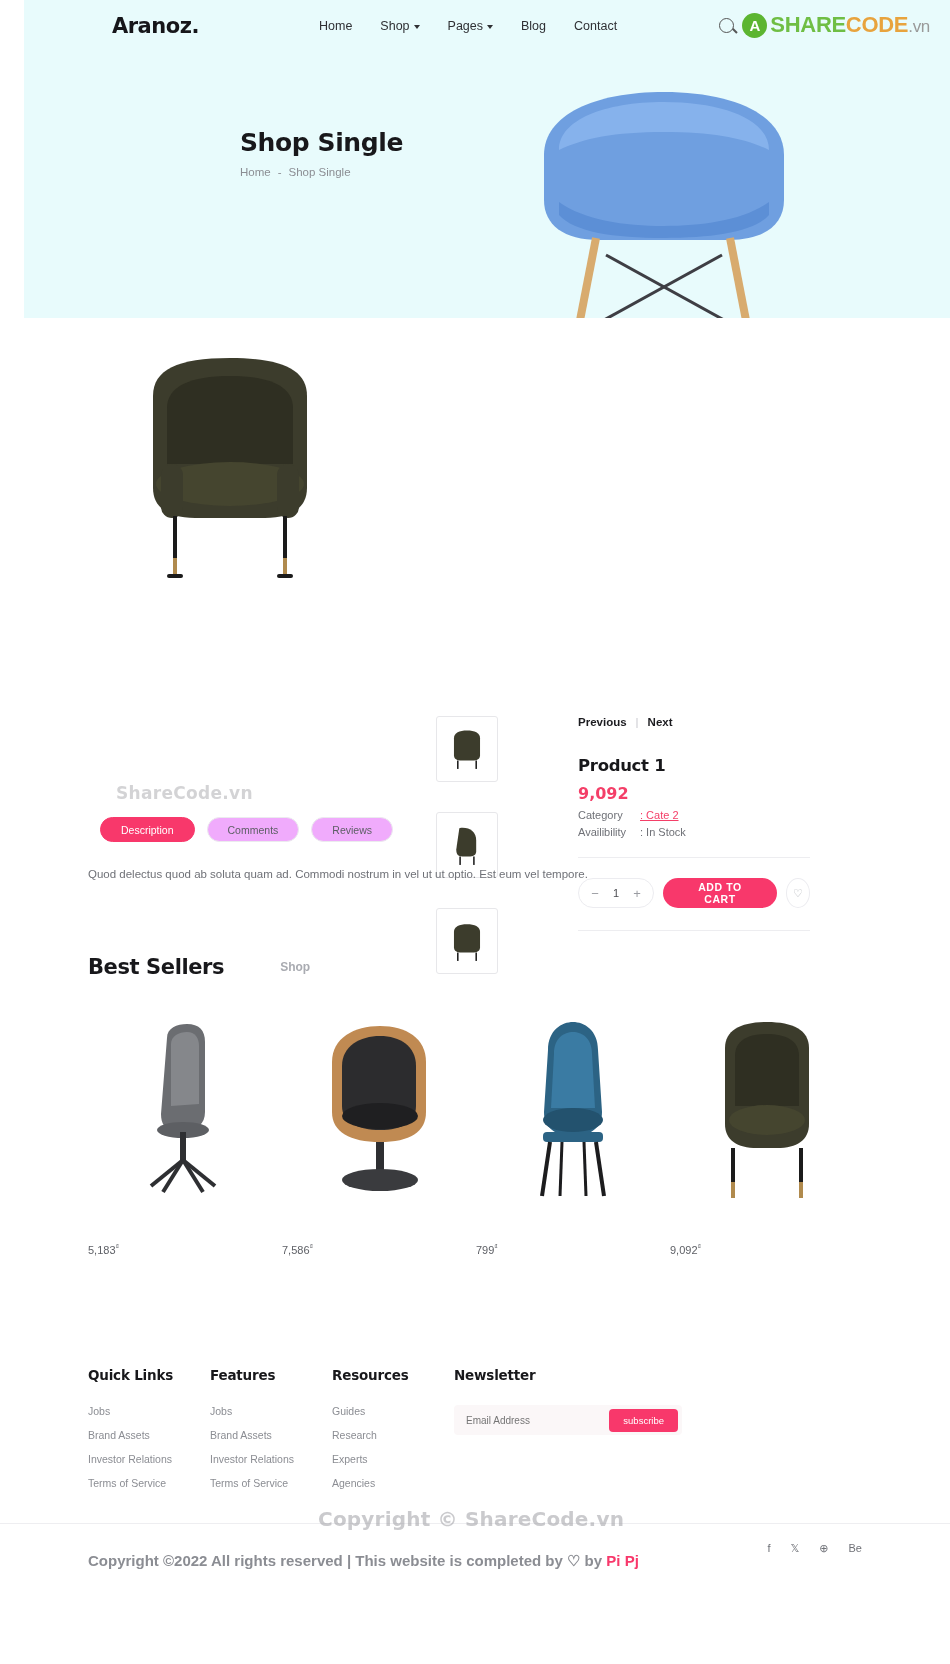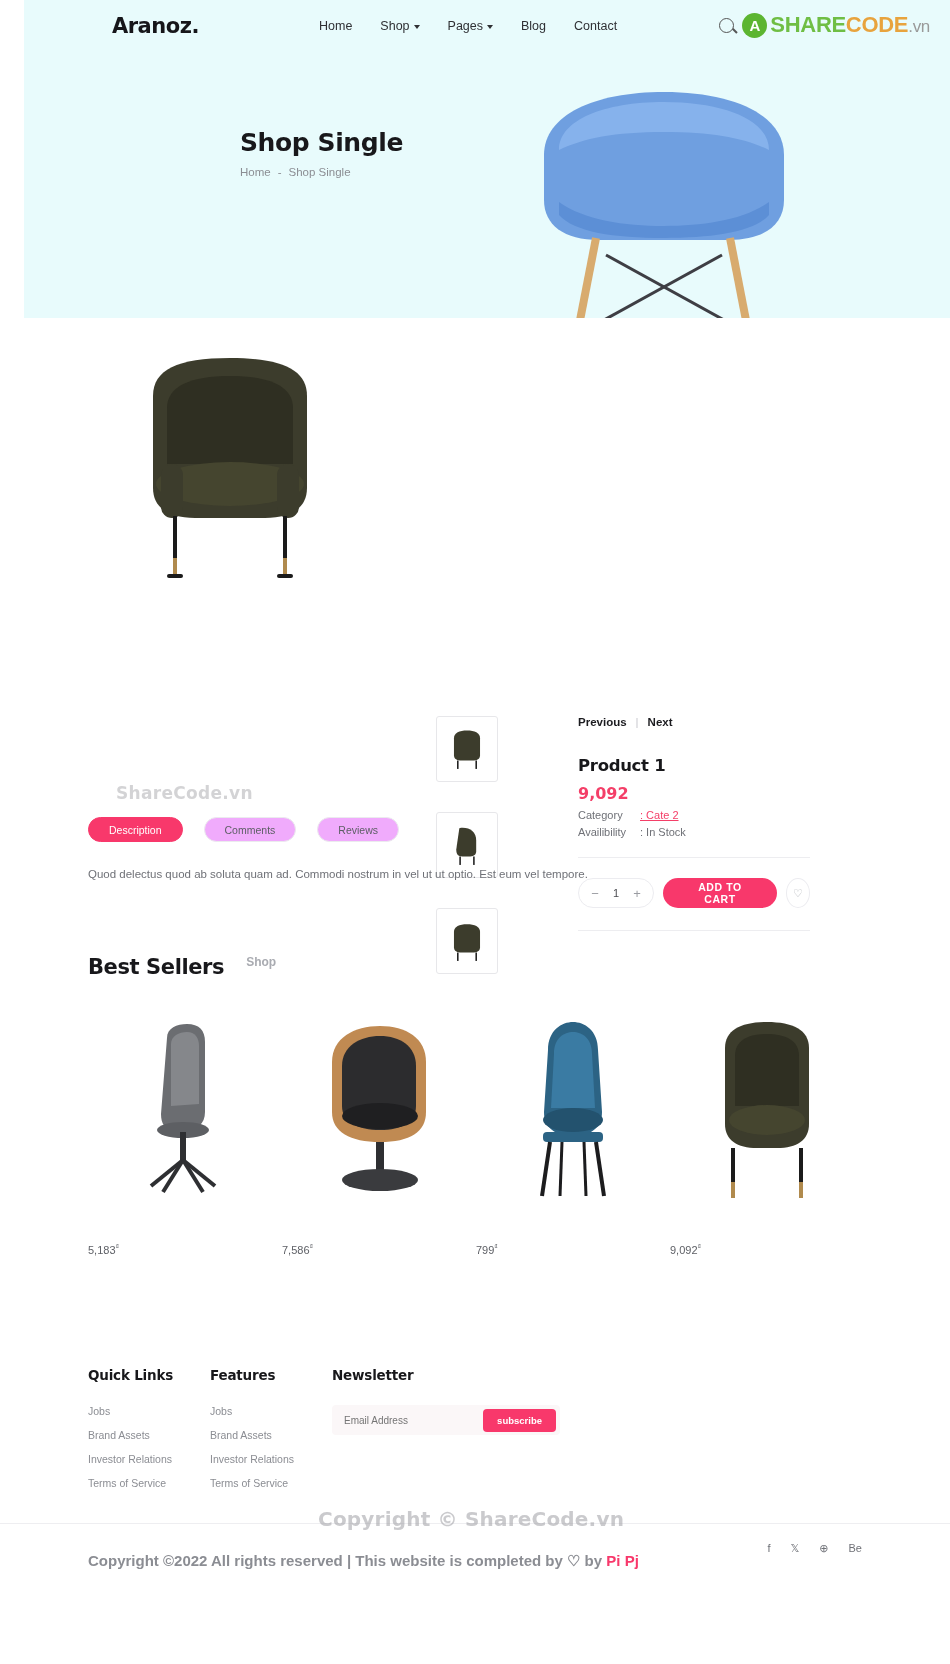--- a/index.html
+++ b/index.html
@@ -219,41 +219,41 @@
     position: absolute;
     font-weight: 700;
     color: rgba(150,150,155,0.42);
     pointer-events: none;
     font-family: "DejaVu Sans", sans-serif;
   }
   .wm1 { left: 116px; top: 783px; font-size: 17px; letter-spacing: 0.3px; }
   .wm2 { left: 318px; top: 1474px; font-size: 20px; letter-spacing: 0.2px; color: rgba(150,150,155,0.5); margin-top: 33px; }
 
   
-  .tabs { position: absolute; left: 88px; top: 817px; display: flex; gap: 21px; }
+  .tabs { position: absolute; left: 100px; top: 817px; display: flex; gap: 12px; }
   .tab {
     border-radius: 18px;
     height: 25px;
     padding: 0 20px;
     font-size: 10.5px;
     display: flex; align-items: center;
     border: 1px solid #ebebee;
     background: #f0abfc;
     color: #5c5e64;
     cursor: pointer;
     font-family: "Liberation Sans", sans-serif;
   }
   .tab.active { background: #f8386b; color: #fff; border-color: #f8386b; }
   .tab-body {
     position: absolute; left: 88px; top: 868px;
     font-size: 11.5px; color: #6f7177;
   }
 
   
-  .bs-head { position: absolute; left: 88px; top: 955px; display: flex; align-items: flex-start; gap: 22px; }
+  .bs-head { position: absolute; left: 88px; top: 955px; display: flex; align-items: center; gap: 56px; }
   .bs-title { font-size: 21px; font-weight: 700; color: #18181b; font-family:"DejaVu Sans", sans-serif; letter-spacing:-0.4px;}
   .bs-sub { font-size: 12px; font-weight: 700; color: #a9abb1; }
   .grid {
     position: absolute; left: 88px; top: 1020px;
     width: 776px;
     display: grid; grid-template-columns: repeat(4, 1fr);
   }
   .card { }
   .card-img { height: 190px; display: flex; align-items: flex-end; justify-content: center; }
   .card-price { margin-top: 33px; font-size: 11px; color: #5e6066; }
@@ -290,21 +290,20 @@
   .news-form input {
     border: none; background: transparent; outline: none;
     font-size: 10px; color: #8b8d93; flex: 1;
     font-family: "Liberation Sans", sans-serif;
   }
   .btn-sub {
     background: #f8386b; color: #fff; border: none;
     border-radius: 4px; height: 23px; padding: 0 14px;
     font-size: 9.5px; cursor: pointer;
     font-family: "Liberation Sans", sans-serif;
-    font-weight: bold;
   }
   .fbar {
     position: absolute; top: 178px; left: 0; width: 950px;
     border-top: 1px solid #eeeef1;
     height: 54px;
   }
   .copy {
     position: absolute; left: 88px; top: 28px;
     font-size: 15px; color: #8b8d93; font-weight: bold;
   }
@@ -537,20 +536,27 @@
     </div>
 
     <div class="fcol">
       <h4>Features</h4>
       <a href="#">Jobs</a>
       <a href="#">Brand Assets</a>
       <a href="#">Investor Relations</a>
       <a href="#">Terms of Service</a>
     </div>
 
+    <div class="fcol">
+      <h4>Resources</h4>
+      <a href="#">Guides</a>
+      <a href="#">Research</a>
+      <a href="#">Experts</a>
+      <a href="#">Agencies</a>
+    </div>
 
     <div class="fcol last">
       <h4>Newsletter</h4>
       <div class="news-form">
         <input type="text" placeholder="Email Address" style="">
         <button class="btn-sub">subscribe</button>
       </div>
     </div>
   </div>
 

